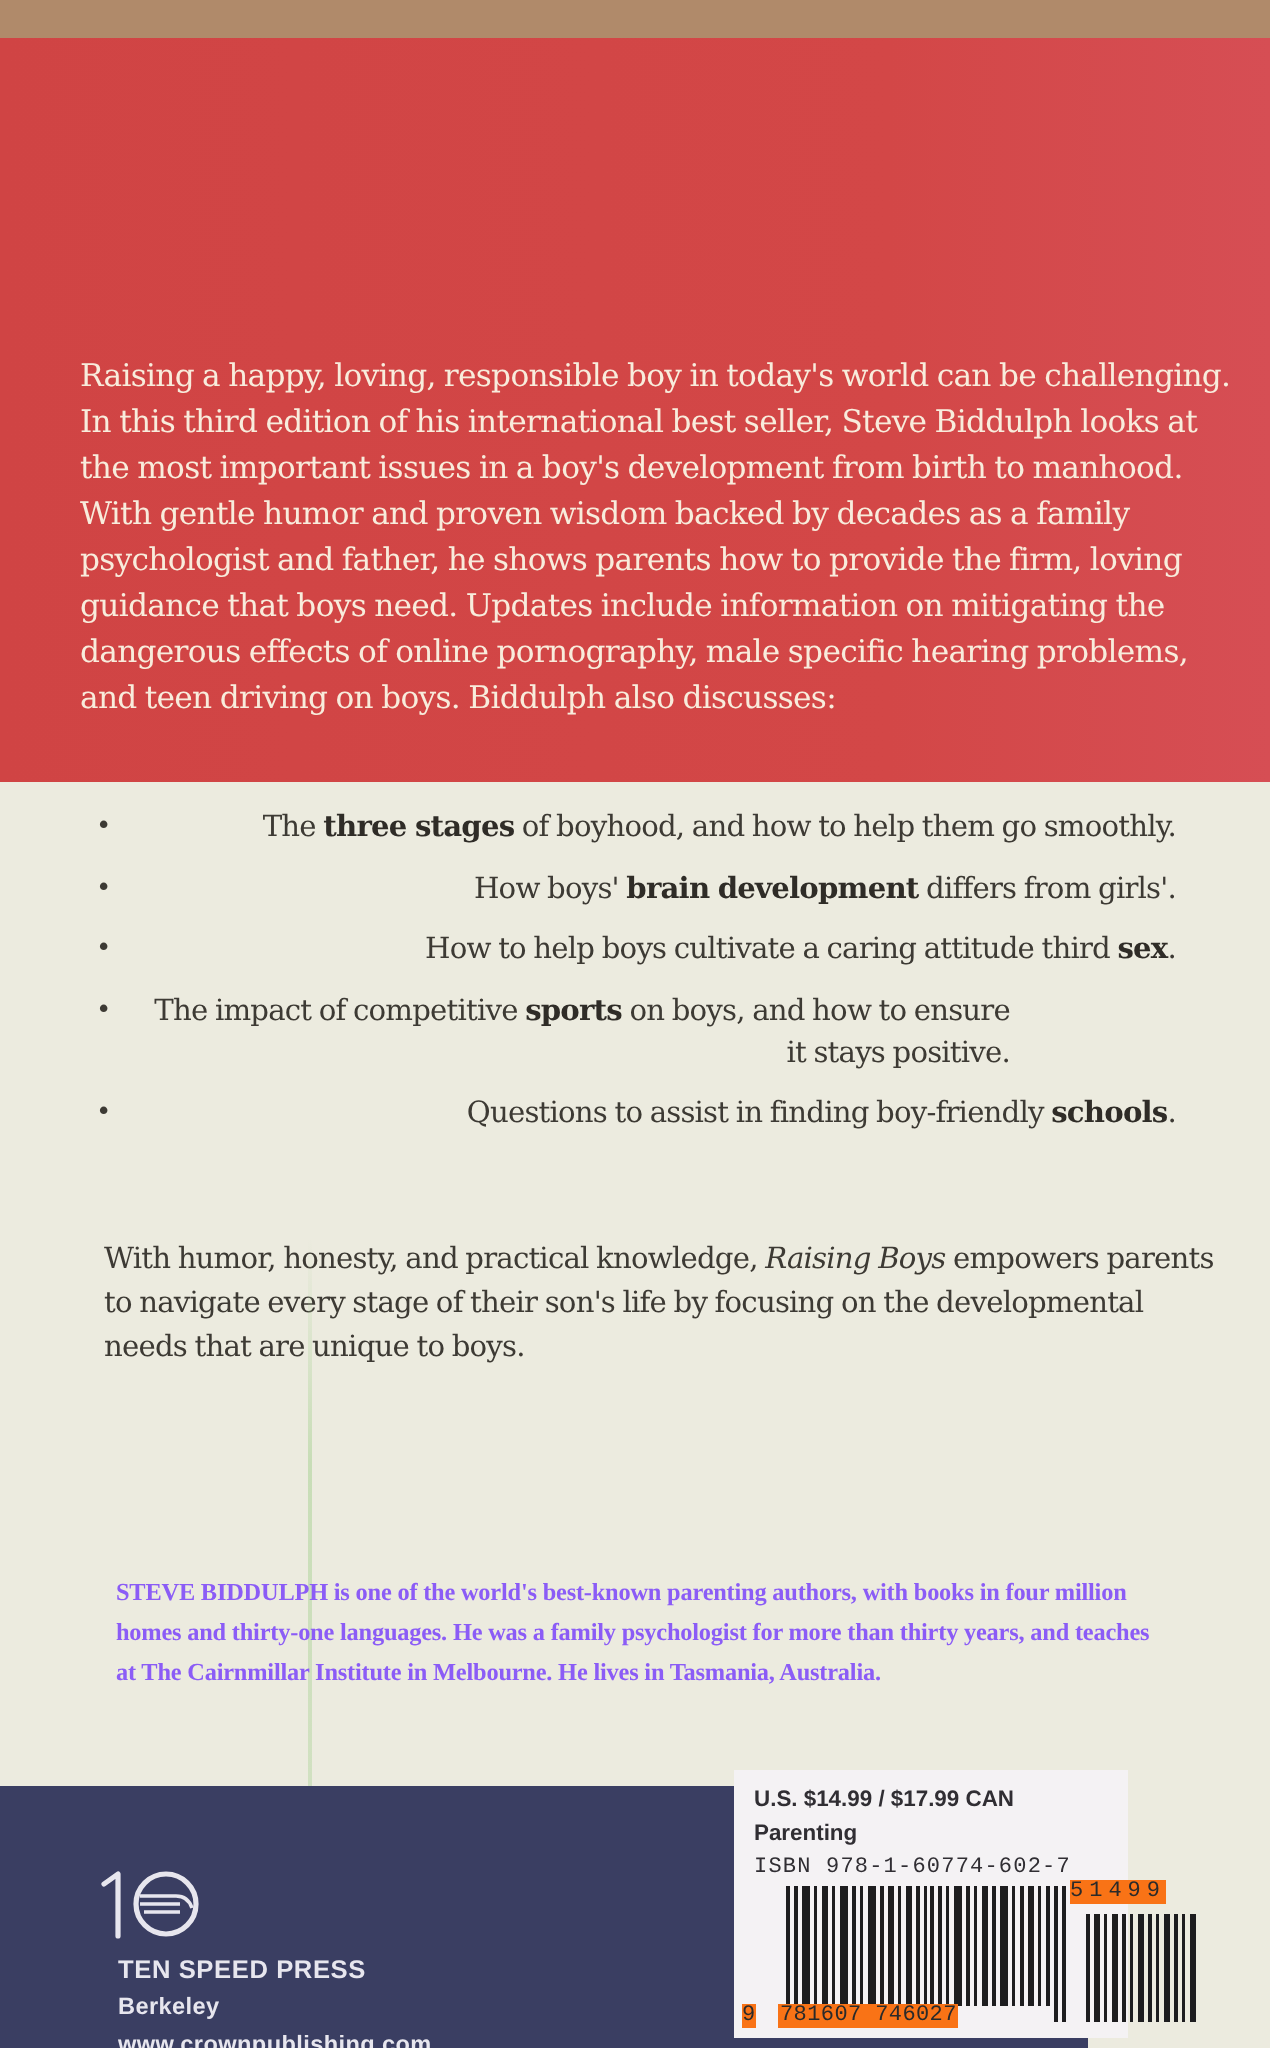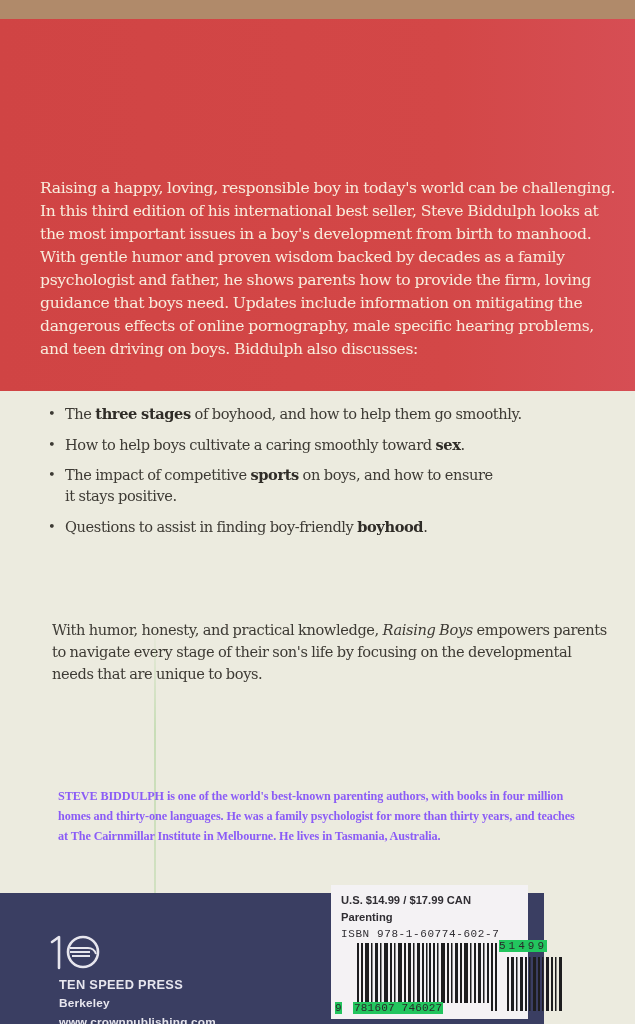--- a/index.html
+++ b/index.html
@@ -21,21 +21,21 @@
       position: absolute; left: 40px; top: 158px; width: 585px;
       font-family: "DejaVu Serif", "Liberation Serif", serif;
       font-size: 15.6px; line-height: 23px; color: #f8ecdc;
       letter-spacing: -0.35px; word-spacing: -0.5px;
       margin: 0;
     }
     .bullets {
       position: absolute; left: 48px; top: 384px; width: 540px;
       list-style: none; margin: 0; padding: 0;
       font-family: "DejaVu Serif", "Liberation Serif", serif;
-      font-size: 14.6px; color: #3d3a34; letter-spacing: -0.4px; word-spacing: -0.5px;
+      font-size: 14.6px; color: #3d3a34; letter-spacing: -0.4px; word-spacing: -0.5px; text-align: right;
     }
     .bullets li {
       position: relative; padding-left: 17px; line-height: 21px; margin-bottom: 9.5px;
     }
     .bullets li::before {
       content: "•"; position: absolute; left: 0; top: 0; font-size: 13px; color: #3d3a34;
     }
     .bullets b { font-weight: bold; color: #2f2c27; }
     .closing {
       position: absolute; left: 52px; top: 600px; width: 560px; margin: 0;
@@ -57,61 +57,62 @@
       position: absolute; left: 50px; top: 41px; width: 56px; height: 36px;
     }
     .publisher {
       position: absolute; left: 59px; top: 82px;
       font-family: "Liberation Sans", "DejaVu Sans", sans-serif;
       color: #e7e6ee; font-weight: bold;
     }
     .publisher .name { font-size: 12.8px; line-height: 19px; letter-spacing: 0.3px; }
     .publisher .line { font-size: 11.8px; line-height: 19px; letter-spacing: 0.2px; }
     .barcode-box {
-      position: absolute; left: 331px; top: 866px; width: 197px; height: 134px;
+      position: absolute; left: 367px; top: 866px; width: 197px; height: 134px;
       background: #f4f2f4;
     }
     .price, .category, .isbn {
       position: absolute; left: 10px;
       font-family: "Liberation Sans", "DejaVu Sans", sans-serif;
       font-weight: bold; color: #302e33;
     }
     .price { top: 9px; font-size: 11.2px; }
     .category { top: 26px; font-size: 11.2px; }
     .isbn {
       top: 43px; font-size: 11px; font-weight: normal; letter-spacing: 0.6px;
       font-family: "Liberation Mono", "DejaVu Sans Mono", monospace;
     }
     .barcode { position: absolute; left: 8px; top: 58px; }
     .barcode-digits {
       position: absolute; font-family: "Liberation Mono", "DejaVu Sans Mono", monospace;
-      font-size: 11px; color: #2a2a2a; letter-spacing: 0.2px; background: #22c55e;
+      font-size: 11px; color: #2a2a2a; letter-spacing: 0.2px; background: #f97316;
     }
     .ean-first { left: 4px; top: 117px; }
     .ean-rest { left: 22px; top: 117px; padding: 0 1px; }
     .addon-digits { left: 168px; top: 55px; letter-spacing: 3px; }
     .green-streak {
       position: absolute; left: 154px; top: 600px; width: 2px; height: 280px;
       background: linear-gradient(180deg, rgba(170,210,150,0) 0%, rgba(170,210,150,0.55) 40%, rgba(170,210,150,0.4) 100%);
     }
   </style>
 </head>
 <body>
 
 <div class="cover">
 
   <div class="red-band"></div>
 
   <p class="blurb">Raising a happy, loving, responsible boy in today's world can be challenging. In this third edition of his international best seller, Steve Biddulph looks at the most important issues in a boy's development from birth to manhood. With gentle humor and proven wisdom backed by decades as a family psychologist and father, he shows parents how to provide the firm, loving guidance that boys need. Updates include information on mitigating the dangerous effects of online pornography, male specific hearing problems, and teen driving on boys. Biddulph also discusses:</p>
 
   <ul class="bullets">
     <li><span>The </span><b>three stages</b><span> of boyhood, and how to help them go smoothly.</span></li>
-    <li><span>How to help boys cultivate a caring smoothly toward </span><b>sex</b><span>.</span></li>
+    <li><span>How boys' </span><b>brain development</b><span> differs from girls'.</span></li>
+    <li><span>How to help boys cultivate a caring attitude third </span><b>sex</b><span>.</span></li>
     <li style="width:440px"><span>The impact of competitive </span><b>sports</b><span> on boys, and how to ensure it stays positive.</span></li>
-    <li><span>Questions to assist in finding boy-friendly </span><b>boyhood</b><span>.</span></li>
+    <li><span>Questions to assist in finding boy-friendly </span><b>schools</b><span>.</span></li>
   </ul>
 
   <p class="closing"><span>With humor, honesty, and practical knowledge, </span><i>Raising Boys</i><span> empowers parents to navigate every stage of their son's life by focusing on the developmental needs that are unique to boys.</span></p>
 
   <div class="green-streak"></div>
 
   <p class="author-bio">STEVE BIDDULPH is one of the world's best-known parenting authors, with books in four million homes and thirty-one languages. He was a family psychologist for more than thirty years, and teaches at The Cairnmillar Institute in Melbourne. He lives in Tasmania, Australia.</p>
 
   <div class="blue-band">
     <svg class="logo" viewBox="0 0 56 36">

